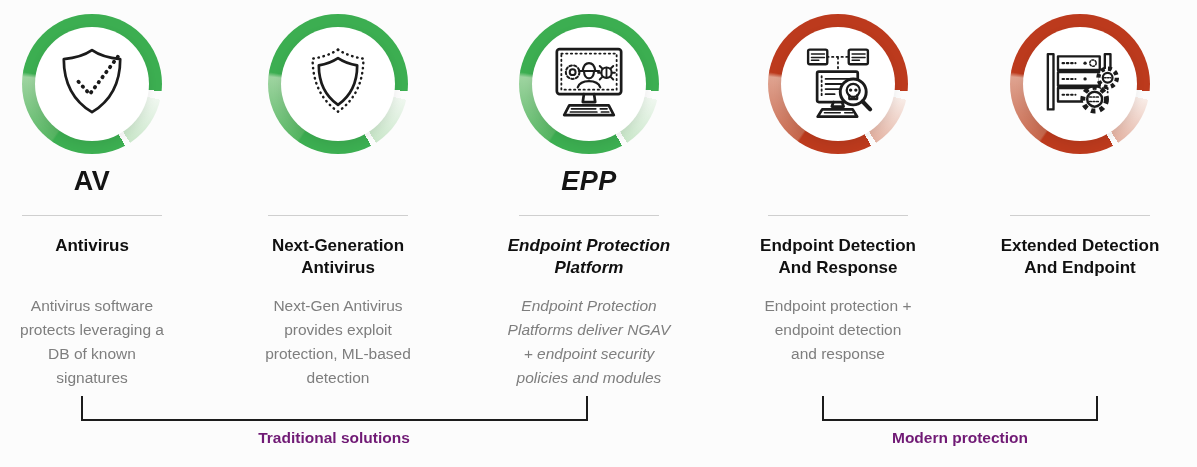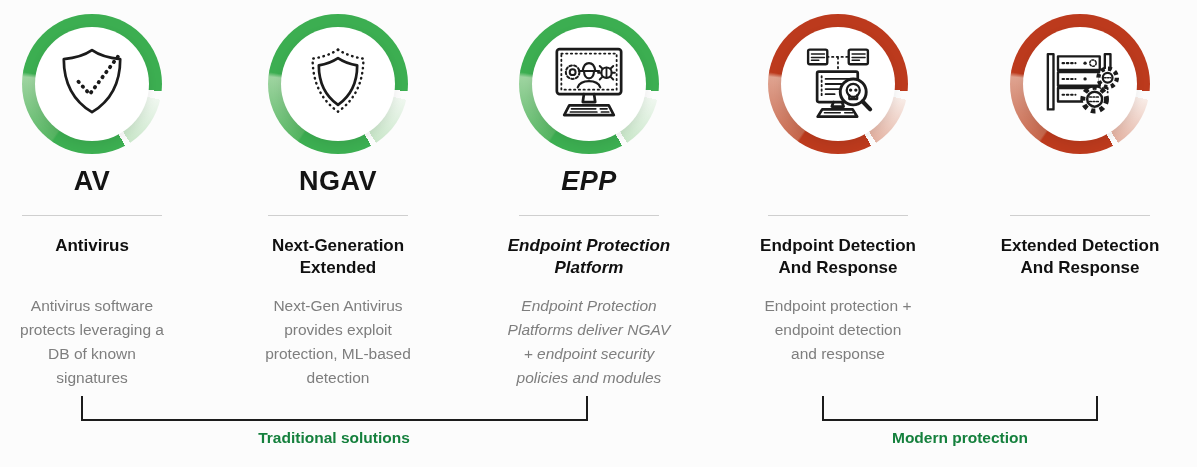--- a/index.html
+++ b/index.html
@@ -45,21 +45,21 @@
               font-size:17px; font-weight:700; color:#101010; line-height:22px;
               white-space:pre-line; }
   .desc { position:absolute; top:294px; width:100%; text-align:center;
           font-size:15.5px; color:#7e7e7e; line-height:24px; white-space:pre-line; }
 
   .bracket { position:absolute; top:396px; height:25px;
              border-left:2px solid #1c1c1c; border-right:2px solid #1c1c1c; border-bottom:2px solid #1c1c1c; }
   .bracket-traditional { left:81px; width:507px; }
   .bracket-modern { left:822px; width:276px; }
   .bracket-label { position:absolute; top:429px; width:240px; text-align:center;
-                   font-size:15.5px; font-weight:700; color:#15803d; }
+                   font-size:15.5px; font-weight:700; color:#701a75; }
   .label-traditional { left:214px; }
   .label-modern { left:840px; }
 
   .icon-stroke { stroke:#1b1b1b; fill:none; stroke-width:2.4; stroke-linecap:round; stroke-linejoin:round; }
 </style>
 </head>
 <body>
 
 <div class="stage">
 
@@ -87,24 +87,23 @@
     <div class="ring ring-green">
       <div class="ring-inner">
         <svg width="88" height="88" viewBox="0 0 78 78">
           <g class="icon-stroke">
             <path d="M39 16 C43.5 19 50 21.5 56 22.5 C56 36 51.5 48.5 39 57.5 C26.5 48.5 22 36 22 22.5 C28 21.5 34.5 19 39 16 Z"></path>
             <path d="M39 8.5 C45 12.5 53.5 15.5 61.5 16.5 C61.5 35.5 55.5 52 39 63.5 C22.5 52 16.5 35.5 16.5 16.5 C24.5 15.5 33 12.5 39 8.5 Z" stroke-dasharray="0.4 4.2" stroke-width="2.2"></path>
           </g>
         </svg>
       </div>
     </div>
-    <div class="acronym">NGAV</div>
     <div class="divider"></div>
     <div class="subtitle">Next-Generation
-Extended</div>
+Antivirus</div>
     <div class="desc">Next-Gen Antivirus
 provides exploit
 protection, ML-based
 detection</div>
   </div>
 
   <div class="col col-epp">
     <div class="ring ring-green">
       <div class="ring-inner">
         <svg width="88" height="88" viewBox="0 0 78 78">
@@ -194,21 +193,21 @@
             <path d="M63.5 42.5 V46.5" stroke-dasharray="1.2 2.4" stroke-width="1.6"></path>
             <circle cx="52" cy="52.5" r="10.5" fill="#ffffff" stroke-width="4.4" stroke-dasharray="4 3.85" stroke-linecap="butt"></circle>
             <circle cx="52" cy="52.5" r="6.6" fill="#ffffff" stroke-width="2.2"></circle>
             <path d="M47.5 50.5 H56.5 M47.5 54.5 H56.5" stroke-dasharray="1.5 1.6" stroke-width="1.5"></path>
           </g>
         </svg>
       </div>
     </div>
     <div class="divider"></div>
     <div class="subtitle">Extended Detection
-And Response</div>
+And Endpoint</div>
   </div>
 
   <div class="bracket bracket-traditional"></div>
   <div class="bracket bracket-modern"></div>
   <div class="bracket-label label-traditional">Traditional solutions</div>
   <div class="bracket-label label-modern">Modern protection</div>
 
 </div>
 
 </body></html>

